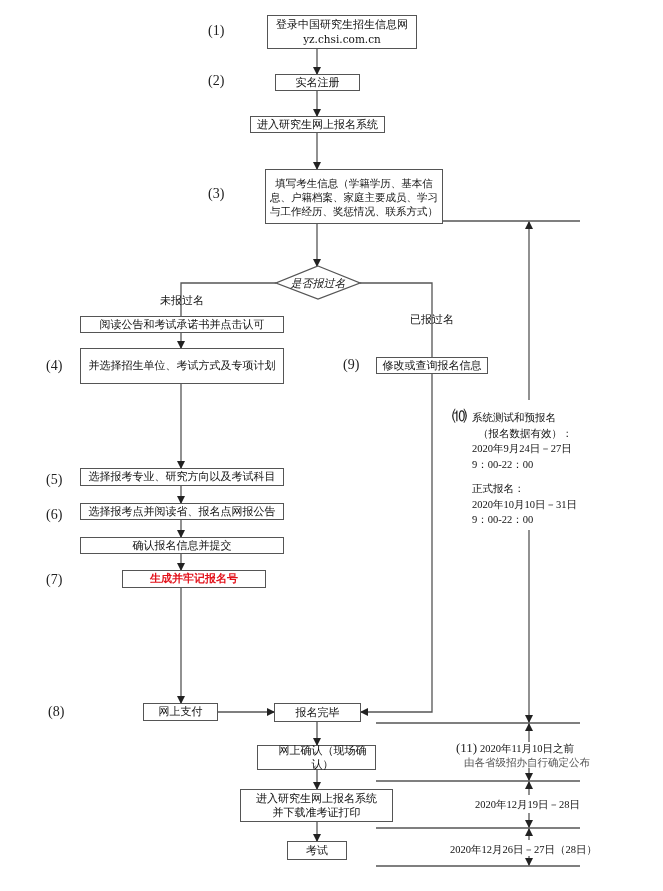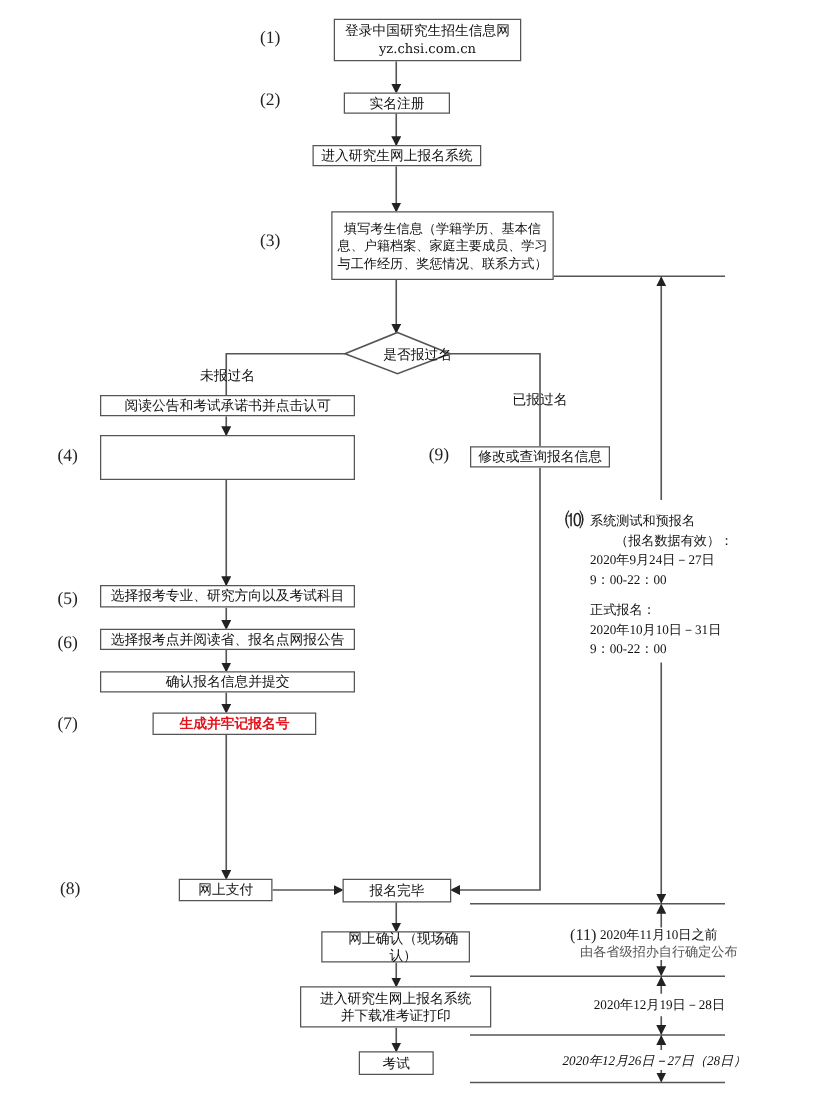--- a/index.html
+++ b/index.html
@@ -65,21 +65,21 @@
     <line x1="529" y1="768" x2="529" y2="780" marker-end="url(#ah)"></line>
     <line x1="529" y1="795" x2="529" y2="782" marker-end="url(#ah)"></line>
     <line x1="529" y1="813" x2="529" y2="827" marker-end="url(#ah)"></line>
     <line x1="529" y1="840" x2="529" y2="829" marker-end="url(#ah)"></line>
     <line x1="529" y1="856" x2="529" y2="865" marker-end="url(#ah)"></line>
   </g>
 
   <polygon points="318,266 360,283 318,299 276,283" fill="#fff" stroke="#555" stroke-width="1.3"></polygon>
 </svg>
 
-<div class="diamond-text" style="left:292px; top:276px; width:84px;">是否报过名</div>
+<div class="diamond-text" style="left:276px; top:276px; width:84px;font-style:italic;">是否报过名</div>
 <div class="lbl" style="left:160px; top:293px;">未报过名</div>
 <div class="lbl" style="left:410px; top:292px;margin-top:20px;">已报过名</div>
 
 <div class="step" style="left:208px; top:23px;">(1)</div>
 <div class="step" style="left:208px; top:73px;">(2)</div>
 <div class="step" style="left:208px; top:186px;">(3)</div>
 <div class="step" style="left:46px; top:358px;">(4)</div>
 <div class="step" style="left:46px; top:472px;">(5)</div>
 <div class="step" style="left:46px; top:507px;">(6)</div>
 <div class="step" style="left:46px; top:572px;">(7)</div>
@@ -99,31 +99,32 @@
 <div class="box multi" style="left:229px; top:169px; width:178px; height:55px; font-size:10.5px;margin-left:36px;">
   <span>填写考生信息（学籍学历、基本信</span>
   <span>息、户籍档案、家庭主要成员、学习</span>
   <span>与工作经历、奖惩情况、联系方式）</span>
 </div>
 
 <div class="box" style="left:80px; top:316px; width:204px; height:17px;">
   <span>阅读公告和考试承诺书并点击认可</span>
 </div>
 <div class="box multi" style="left:80px; top:348px; width:204px; height:36px;">
+  <span>并选择招生单位、考试方式及专项计划</span>
 </div>
 <div class="box" style="left:80px; top:468px; width:204px; height:18px;">
   <span>选择报考专业、研究方向以及考试科目</span>
 </div>
 <div class="box" style="left:80px; top:503px; width:204px; height:17px;">
   <span>选择报考点并阅读省、报名点网报公告</span>
 </div>
 <div class="box" style="left:80px; top:537px; width:204px; height:17px;">
   <span>确认报名信息并提交</span>
 </div>
-<div class="box red" style="left:122px; top:570px; width:131px; height:18px;">
+<div class="box red" style="left:122px; top:570px; width:144px; height:18px;">
   <span>生成并牢记报名号</span>
 </div>
 <div class="box" style="left:143px; top:703px; width:75px; height:18px;">
   <span>网上支付</span>
 </div>
 
 <div class="box" style="left:376px; top:357px; width:112px; height:17px;">
   <span>修改或查询报名信息</span>
 </div>
 
@@ -137,26 +138,26 @@
   <span>进入研究生网上报名系统</span>
   <span>并下载准考证打印</span>
 </div>
 <div class="box" style="left:287px; top:841px; width:60px; height:19px;">
   <span>考试</span>
 </div>
 
 <div class="step" style="left:452px; top:407px; font-size:15px;">⑽</div>
 <div class="note" style="left:472px; top:410px;">
   <div>系统测试和预报名</div>
-  <div style="margin-left:20px;">（报名数据有效）：</div>
+  <div style="margin-left:6px;">（报名数据有效）：</div>
   <div class="serif">2020年9月24日－27日</div>
   <div class="serif">9：00-22：00</div>
   <div style="height:9px;"></div>
   <div>正式报名：</div>
   <div class="serif">2020年10月10日－31日</div>
   <div class="serif">9：00-22：00</div>
 </div>
 
 <div class="step" style="left:456px; top:740px; font-size:13px;">(11)</div>
 <div class="note serif" style="left:480px; top:741px;">2020年11月10日之前</div>
 <div class="note serif gray" style="left:464px; top:755px;">由各省级招办自行确定公布</div>
 <div class="note serif" style="left:475px; top:797px;">2020年12月19日－28日</div>
-<div class="note serif" style="left:450px; top:842px;font-style:italic;">2020年12月26日－27日（28日）</div>
+<div class="note serif" style="left:450px; top:842px;">2020年12月26日－27日（28日）</div>
 
 </body></html>

